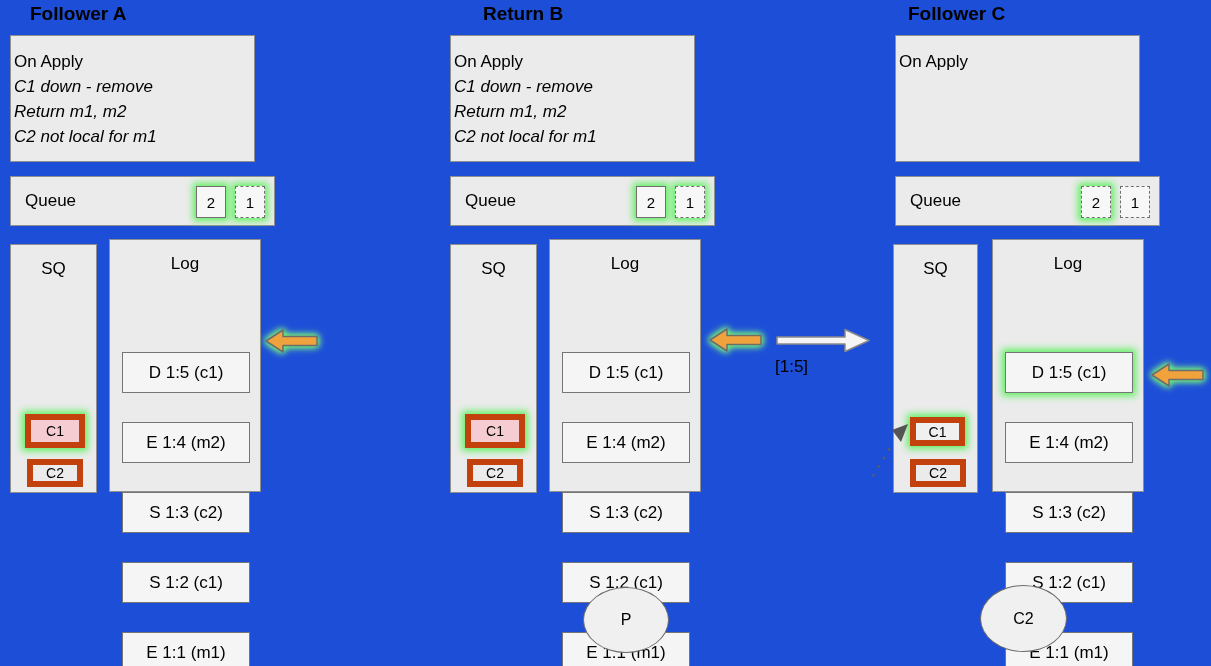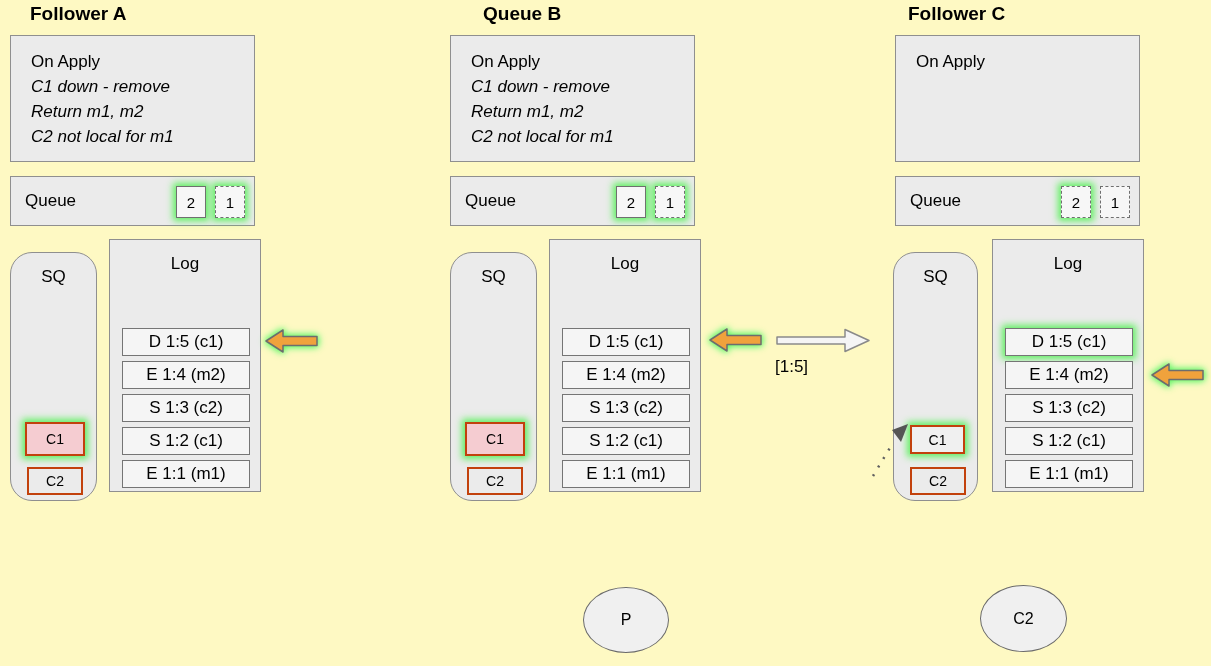--- a/index.html
+++ b/index.html
@@ -1,51 +1,51 @@
 <!DOCTYPE html>
 <html><head>
 <meta charset="utf-8">
 <style>
   * { box-sizing: border-box; margin: 0; padding: 0; }
   html, body { background: #ffffff; }
   body { font-family: "Liberation Sans", sans-serif; color: #000; }
-  .canvas { position: relative; width: 1211px; height: 666px; background: #fef9c3; overflow: hidden; }
+  .canvas { position: relative; width: 1211px; height: 666px; background: #1d4ed8; overflow: hidden; }
 
   .node { position: absolute; top: 0; width: 252px; height: 500px; }
   .node-title { position: absolute; top: 3px; font-size: 19px; font-weight: bold; white-space: nowrap; }
 
   .panel { position: absolute; background: #ebebeb; border: 1px solid #8f8f8f; }
 
-  .onapply { top: 35px; left: 0; width: 245px; height: 127px; padding: 13px 20px; font-size: 17px; line-height: 25px; }
+  .onapply { top: 35px; left: 0; width: 245px; height: 127px; padding: 13px 3px; font-size: 17px; line-height: 25px; }
   .oa-note { font-style: italic; }
 
-  .queue-panel { top: 176px; left: 0; width: 245px; height: 50px; }
+  .queue-panel { top: 176px; left: 0; width: 265px; height: 50px; }
   .queue-label { position: absolute; left: 14px; top: 14px; font-size: 17px; }
   .qitem { position: absolute; top: 9px; width: 30px; height: 32px; background: #f7f7f7;
            border: 1px solid #6f6f6f; display: flex; align-items: center; justify-content: center; font-size: 15px; }
   .q2 { right: 48px; }
   .q1 { right: 9px; }
 
   .dashed { border-style: dashed; }
   .dotted { border-style: dotted; }
   .glow  { box-shadow: 0 0 7px 3px #62f063; }
 
-  .sq-panel { top: 252px; left: 0; width: 87px; height: 249px; border-radius: 22px; }
+  .sq-panel { top: 244px; left: 0; width: 87px; height: 249px; }
   .sq-label, .log-label { position: absolute; top: 14px; left: 0; width: 100%; text-align: center; font-size: 17px; }
-  .sqitem { position: absolute; background: #ebebeb; border: 2px solid #c2410c;
+  .sqitem { position: absolute; background: #ebebeb; border: 6px solid #c2410c;
             display: flex; align-items: center; justify-content: center; font-size: 14px; }
   .sq-c1 { left: 14px; top: 169px; width: 60px; height: 34px; }
   .sq-c1.small { left: 16px; top: 172px; width: 55px; height: 29px; background: #f0f0f0; }
   .sq-c2 { left: 16px; top: 214px; width: 56px; height: 28px; }
   .pink { background: #f5ccd1; }
 
   .log-panel { top: 239px; left: 99px; width: 152px; height: 253px; text-decoration: underline; }
   .entries { position: absolute; top: 88px; left: 12px; width: 128px; display: flex; flex-direction: column; gap: 5px; }
-  .entry { height: 28px; background: #f5f5f5; border: 1px solid #757575;
-           display: flex; align-items: center; justify-content: center; font-size: 17px; }
+  .entry { height: 41px; background: #f5f5f5; border: 1px solid #757575;
+           display: flex; align-items: center; justify-content: center; font-size: 17px; margin-top: 24px; }
 
   .arrow { position: absolute; }
   .glowf { filter: drop-shadow(0 0 3px #5ef05e) drop-shadow(0 0 3px #90ff90); }
 
   .rep-label { position: absolute; left: 775px; top: 357px; width: 97px; text-align: left; font-size: 17px; }
 
   .ellipse { position: absolute; background: #f0f0f0; border: 1.5px solid #6b6b6b; border-radius: 50%;
              display: flex; align-items: center; justify-content: center; font-size: 16px; }
 </style>
 </head>
@@ -81,21 +81,21 @@
         <div class="entry">D 1:5 (c1)</div>
         <div class="entry">E 1:4 (m2)</div>
         <div class="entry">S 1:3 (c2)</div>
         <div class="entry">S 1:2 (c1)</div>
         <div class="entry">E 1:1 (m1)</div>
       </div>
     </div>
   </div>
 
   <div class="node" style="left:450px">
-    <div class="node-title" style="left:33px">Queue B</div>
+    <div class="node-title" style="left:33px">Return B</div>
 
     <div class="panel onapply">
       <div>On Apply</div>
       <div class="oa-note">C1 down - remove</div>
       <div class="oa-note">Return m1, m2</div>
       <div class="oa-note">C2 not local for m1</div>
     </div>
 
     <div class="panel queue-panel">
       <span class="queue-label">Queue</span>

